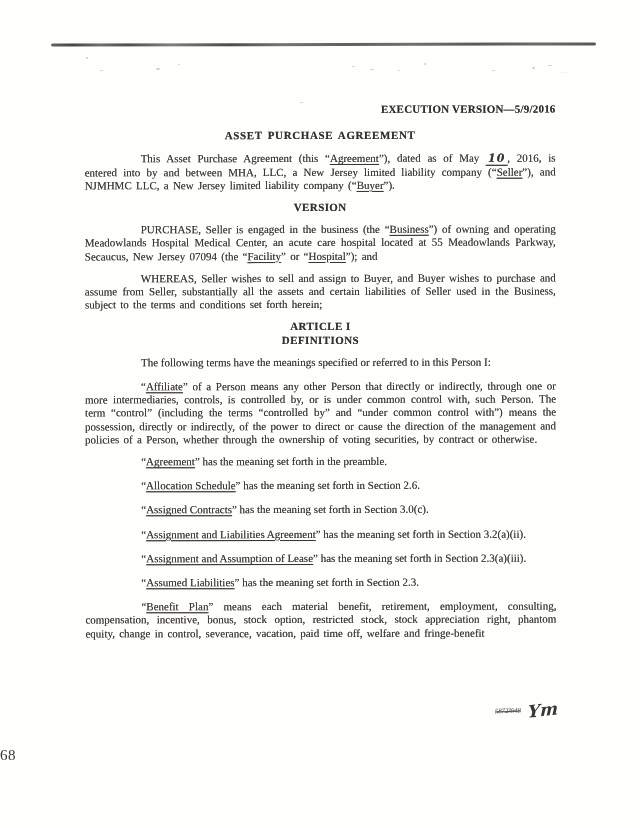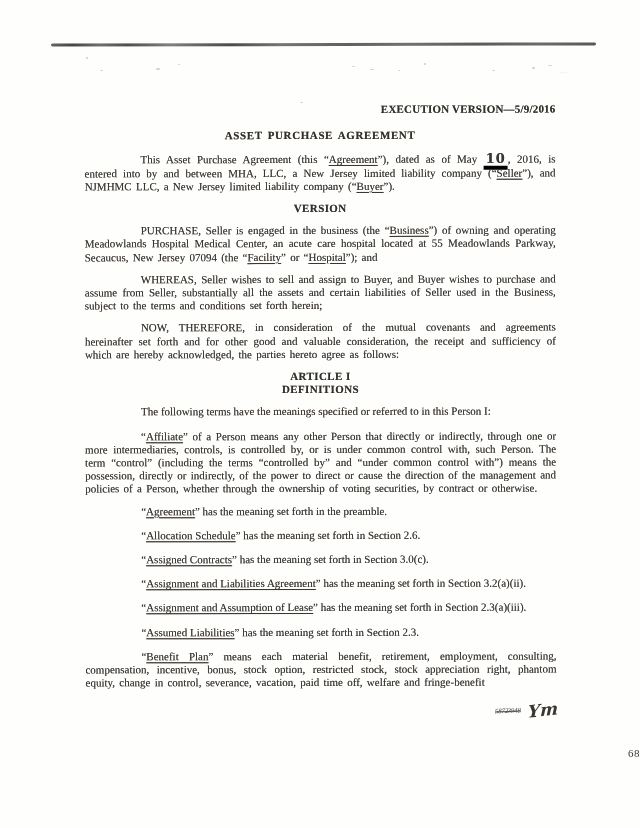--- a/index.html
+++ b/index.html
@@ -59,23 +59,23 @@
     margin-bottom:9px;
     word-spacing:1.5px;
   }
   .def{
     text-indent:56px;
     margin-bottom:11px;
   }
   .u{text-decoration:underline;text-underline-offset:1.5px;}
   .hw{
     font-family:"DejaVu Serif", serif;
-    font-weight:bold;
-    font-size:13px;
-    border-bottom:4px solid #000000;
+    font-style:italic;font-weight:bold;
+    font-size:11px;
+    border-bottom:1px solid #000000;
     padding:0 2px;
     letter-spacing:1px;
   }
   .footer-mark{
     position:absolute;
     right:82px;top:700px;
     display:flex;align-items:flex-start;gap:7px;
   }
   .doc-num{
     font-size:7px;color:#4d4942;
@@ -87,22 +87,22 @@
   }
   .initials{
     font-family:"DejaVu Serif", serif;
     font-style:italic;font-weight:bold;
     font-size:17px;color:#3a3631;
     transform:rotate(-6deg) skewX(-8deg);
   }
   .page-num{
     position:absolute;
     left:0;right:0;top:747px;
-    text-align:right;
-    font-size:11px;color:#3a3631;
+    text-align:left;
+    font-size:15px;color:#3a3631;
     letter-spacing:.5px;
   }
 </style>
 </head>
 <body>
 
 <div class="page">
 
   <div class="scan-rule"></div>
   <div id="specks">
@@ -122,21 +122,20 @@
   <div class="scribble" style="left:560px;top:68px;">...</div>
 
   <div class="page-body">
     <p class="right-head">EXECUTION VERSION—5/9/2016</p>
     <p class="title">ASSET PURCHASE AGREEMENT</p>
     <div id="body-flow">
         <p class="para"><span>This Asset Purchase Agreement (this “</span><span class="u">Agreement</span><span>”), dated as of May </span><span class="hw">10</span><span>, 2016, is entered into by and between MHA, LLC, a New Jersey limited liability company (“</span><span class="u">Seller</span><span>”), and NJMHMC LLC, a New Jersey limited liability company (“</span><span class="u">Buyer</span><span>”).</span></p>
         <p class="heading"><span>VERSION</span></p>
         <p class="para"><span>PURCHASE, Seller is engaged in the business (the “</span><span class="u">Business</span><span>”) of owning and operating Meadowlands Hospital Medical Center, an acute care hospital located at 55 Meadowlands Parkway, Secaucus, New Jersey 07094 (the “</span><span class="u">Facility</span><span>” or “</span><span class="u">Hospital</span><span>”); and</span></p>
         <p class="para"><span>WHEREAS, Seller wishes to sell and assign to Buyer, and Buyer wishes to purchase and assume from Seller, substantially all the assets and certain liabilities of Seller used in the Business, subject to the terms and conditions set forth herein;</span></p>
-        <p class="para"><span>NOW, THEREFORE, in consideration of the mutual covenants and agreements hereinafter set forth and for other good and valuable consideration, the receipt and sufficiency of which are hereby acknowledged, the parties hereto agree as follows:</span></p>
         <p class="heading tight"><span>ARTICLE I</span></p>
         <p class="heading"><span>DEFINITIONS</span></p>
         <p class="def"><span>The following terms have the meanings specified or referred to in this Person I:</span></p>
         <p class="para"><span>“</span><span class="u">Affiliate</span><span>” of a Person means any other Person that directly or indirectly, through one or more intermediaries, controls, is controlled by, or is under common control with, such Person. The term “control” (including the terms “controlled by” and “under common control with”) means the possession, directly or indirectly, of the power to direct or cause the direction of the management and policies of a Person, whether through the ownership of voting securities, by contract or otherwise.</span></p>
         <p class="def"><span>“</span><span class="u">Agreement</span><span>” has the meaning set forth in the preamble.</span></p>
         <p class="def"><span>“</span><span class="u">Allocation Schedule</span><span>” has the meaning set forth in Section 2.6.</span></p>
         <p class="def"><span>“</span><span class="u">Assigned Contracts</span><span>” has the meaning set forth in Section 3.0(c).</span></p>
         <p class="def"><span>“</span><span class="u">Assignment and Liabilities Agreement</span><span>” has the meaning set forth in Section 3.2(a)(ii).</span></p>
         <p class="def"><span>“</span><span class="u">Assignment and Assumption of Lease</span><span>” has the meaning set forth in Section 2.3(a)(iii).</span></p>
         <p class="def"><span>“</span><span class="u">Assumed Liabilities</span><span>” has the meaning set forth in Section 2.3.</span></p>

